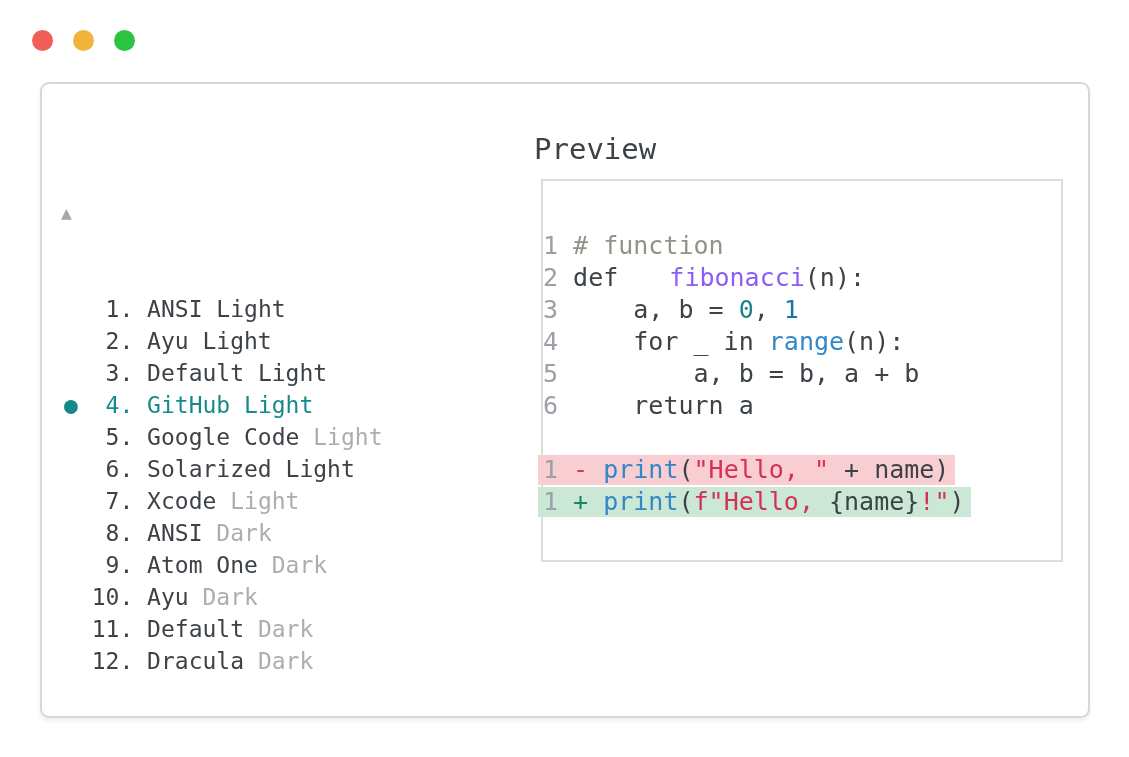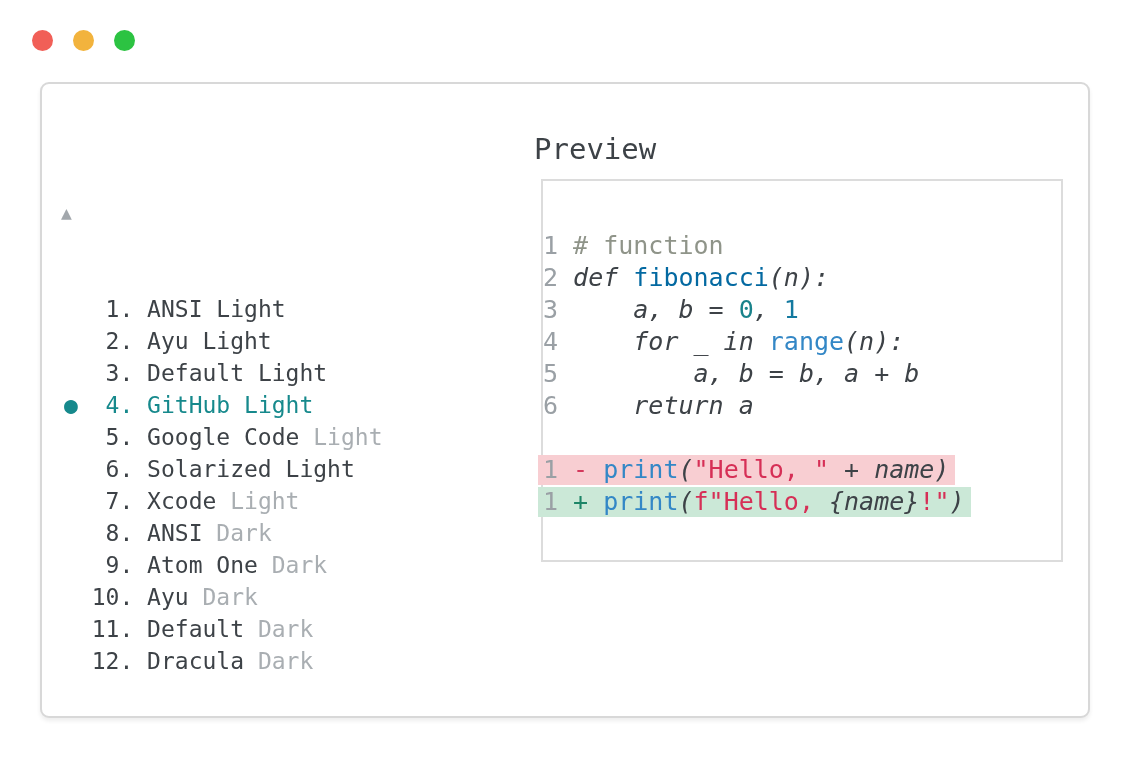--- a/index.html
+++ b/index.html
@@ -36,23 +36,23 @@
     position:absolute;left:499px;top:95px;width:522px;height:383px;
     border:2px solid #dcdcdc;box-sizing:border-box;background:#ffffff;
   }
   .code{position:absolute;left:0;top:49px;width:100%;font-size:25px;line-height:32px;white-space:pre;box-sizing:border-box;}
   .code-line{height:32px;}
   .hl{display:inline-block;padding:0 6px 0 5px;margin-left:-5px;height:30px;line-height:30px;}
   .hl-del{background:#f8ced2;}
   .hl-add{background:#cbe8d7;}
   
   .tk-ln{color:#9aa0a5;}
-  .tk-txt{color:#3d4247;font-style:italic;}
+  .tk-txt{color:#3d4247;}
   .tk-cmt{color:#8f9489;}
-  .tk-fn{color:#0369a1;}
+  .tk-fn{color:#8b5cf6;margin-left:36px;}
   .tk-c0{color:#1a838b;}
   .tk-c1{color:#13799f;}
   .tk-call{color:#3387c6;}
   .tk-str{color:#d62f56;}
   .tk-del{color:#d4395c;}
   .tk-add{color:#1d8567;}
 </style>
 </head>
 <body>
 

